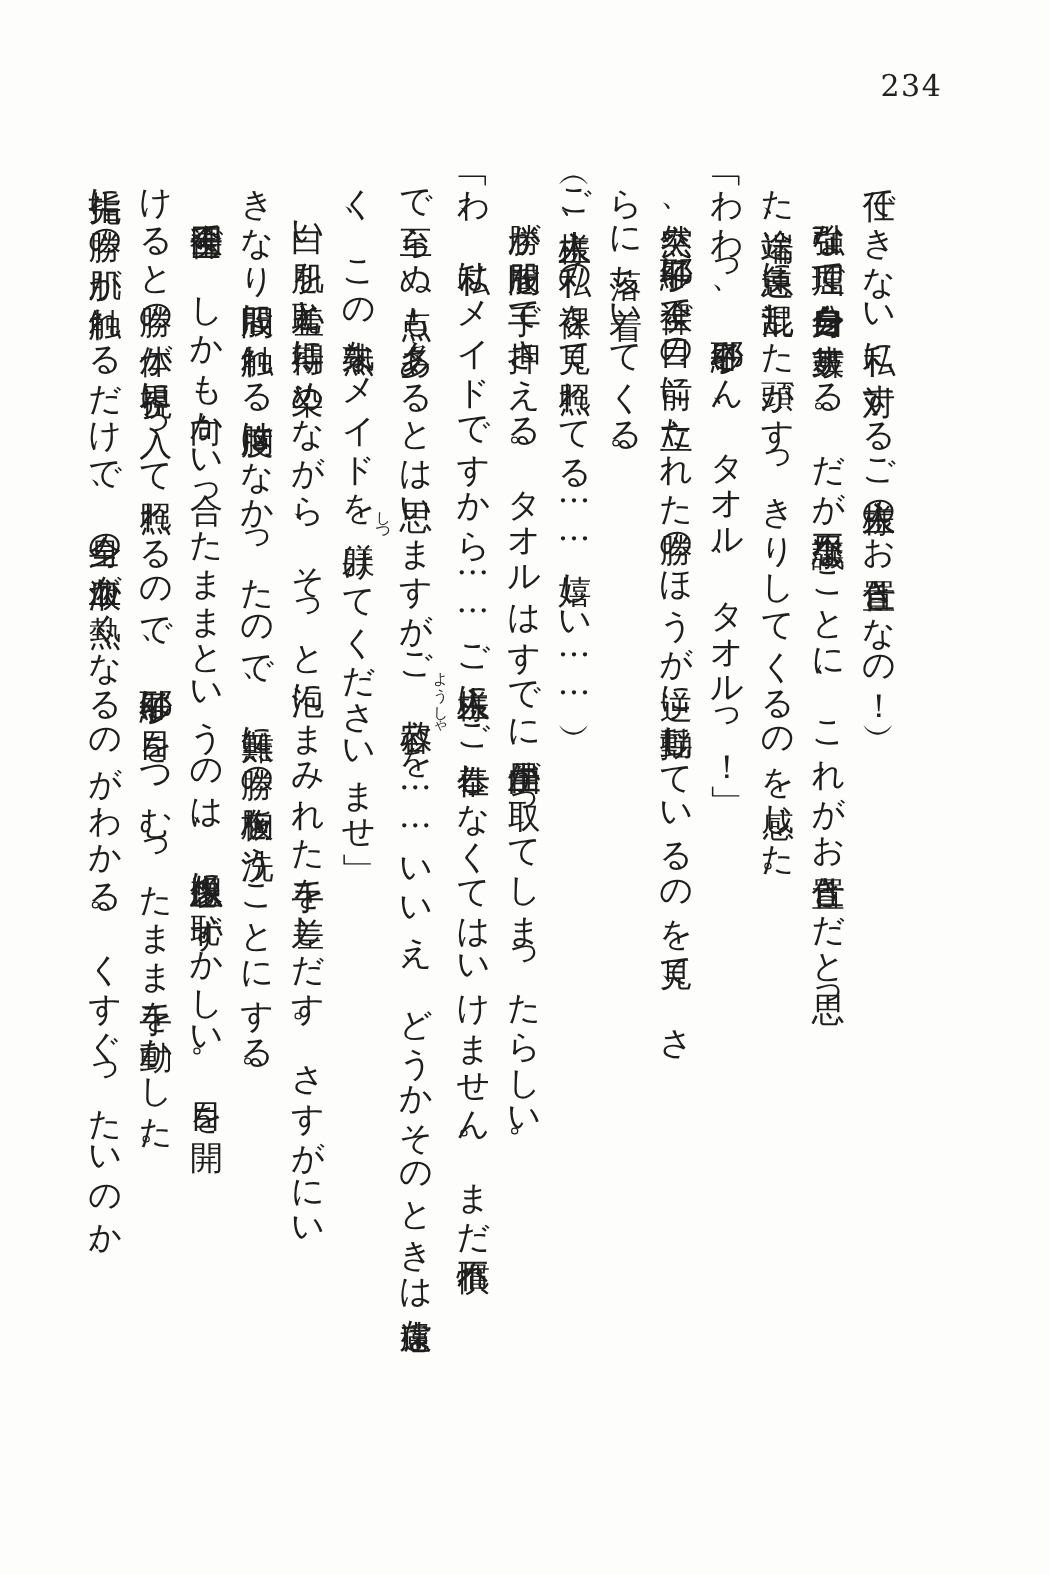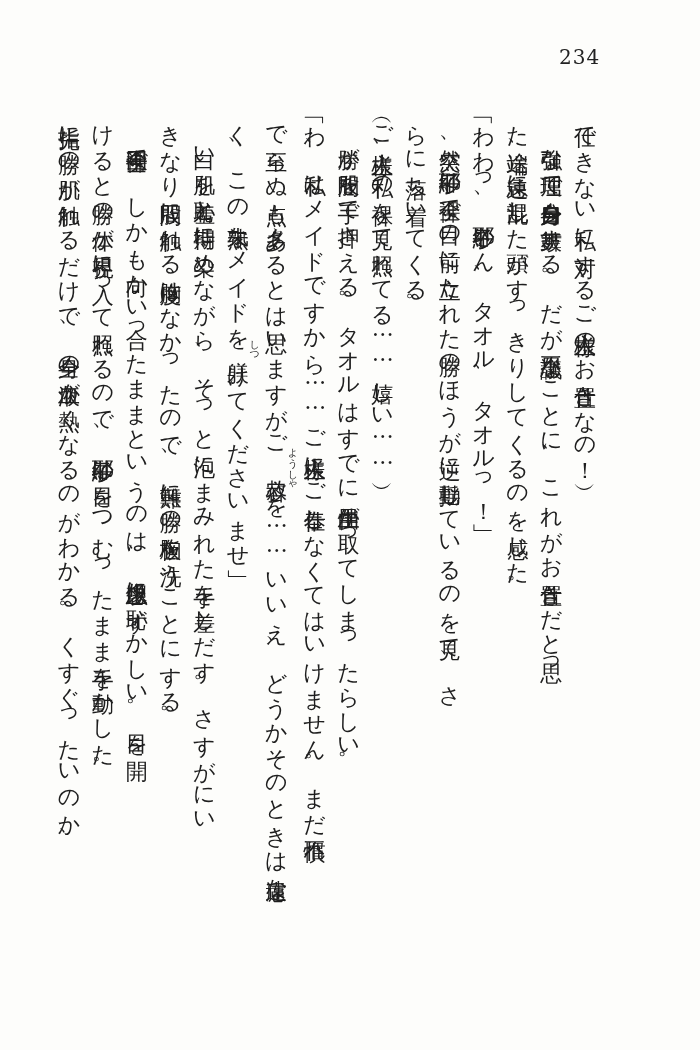--- a/index.html
+++ b/index.html
@@ -11,20 +11,21 @@
     height: 1050px;
     position: relative;
     overflow: hidden;
     background: #fdfdfb;
     color: #1e1e1e;
     font-family: "DejaVu Serif", "Liberation Serif", serif;
   }
   .page {
     position: absolute;
     inset: 0;
+    margin-left: 28px;
   }
   .page-number {
     position: absolute;
     top: 45px;
     left: 559px;
     font-size: 20px;
     letter-spacing: 1px;
     color: #222;
   }
   .text-block {

